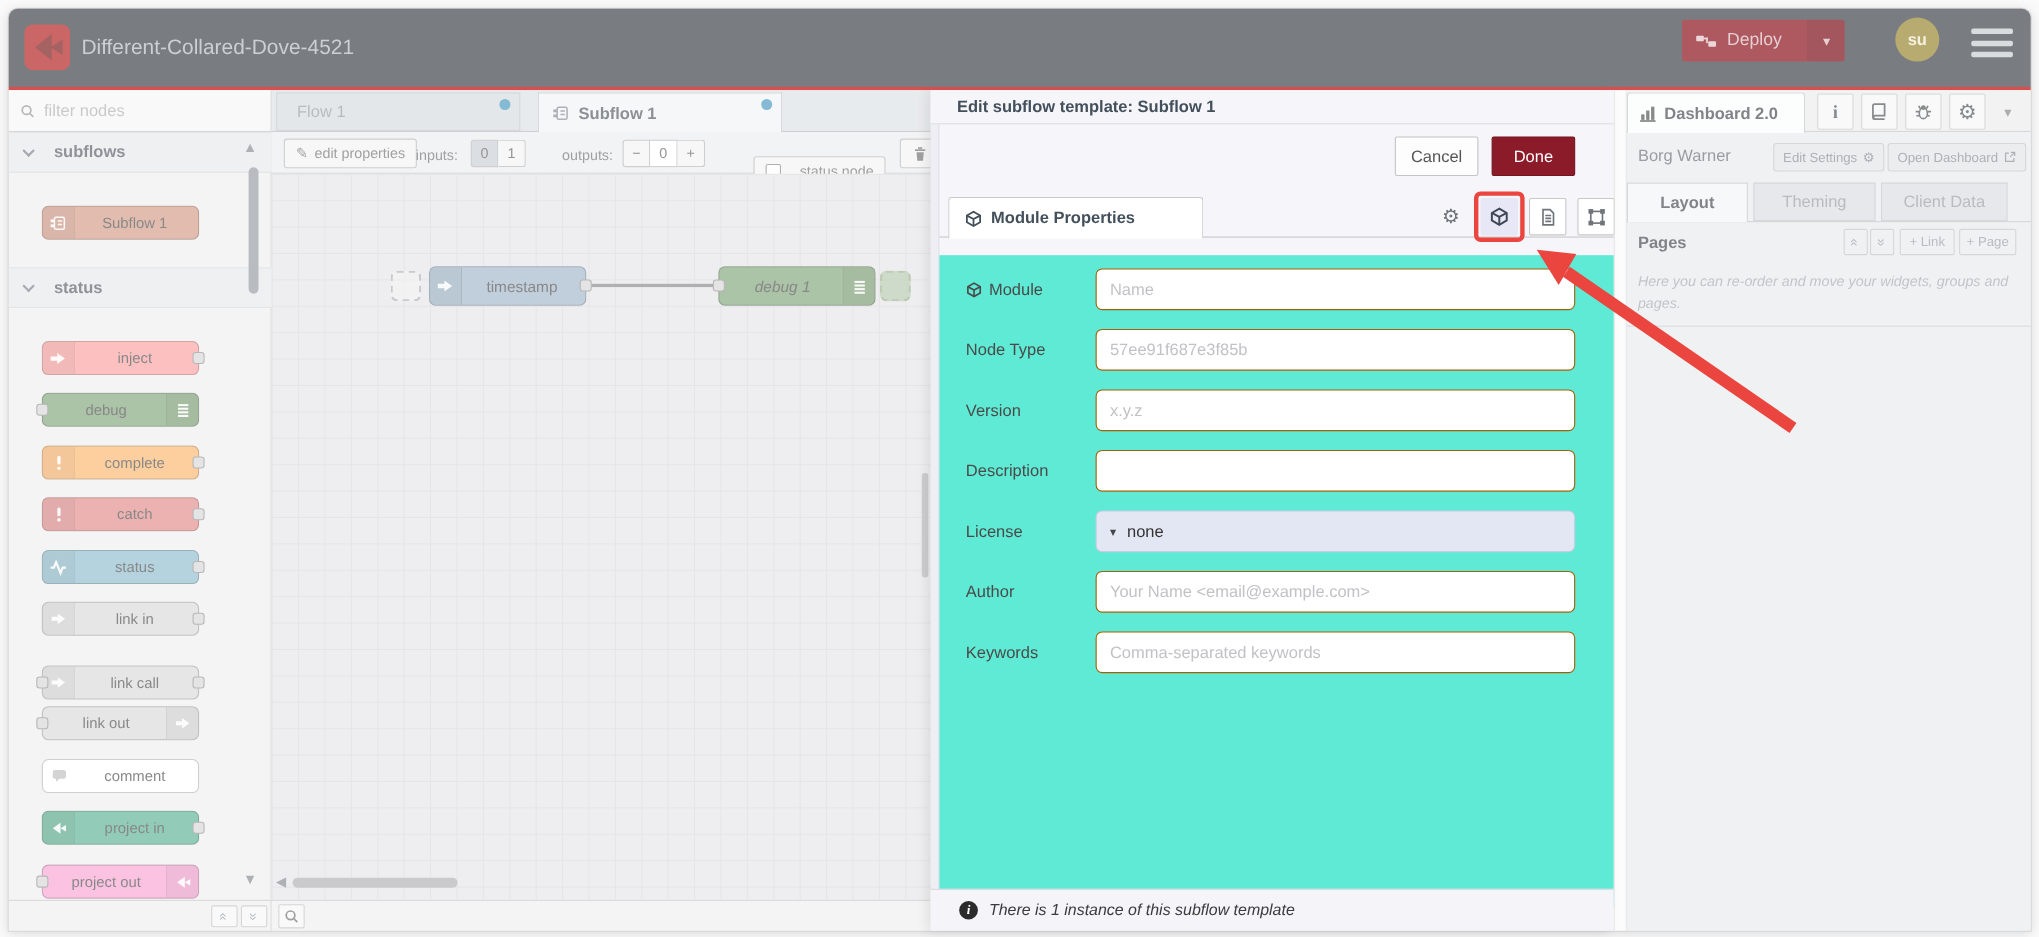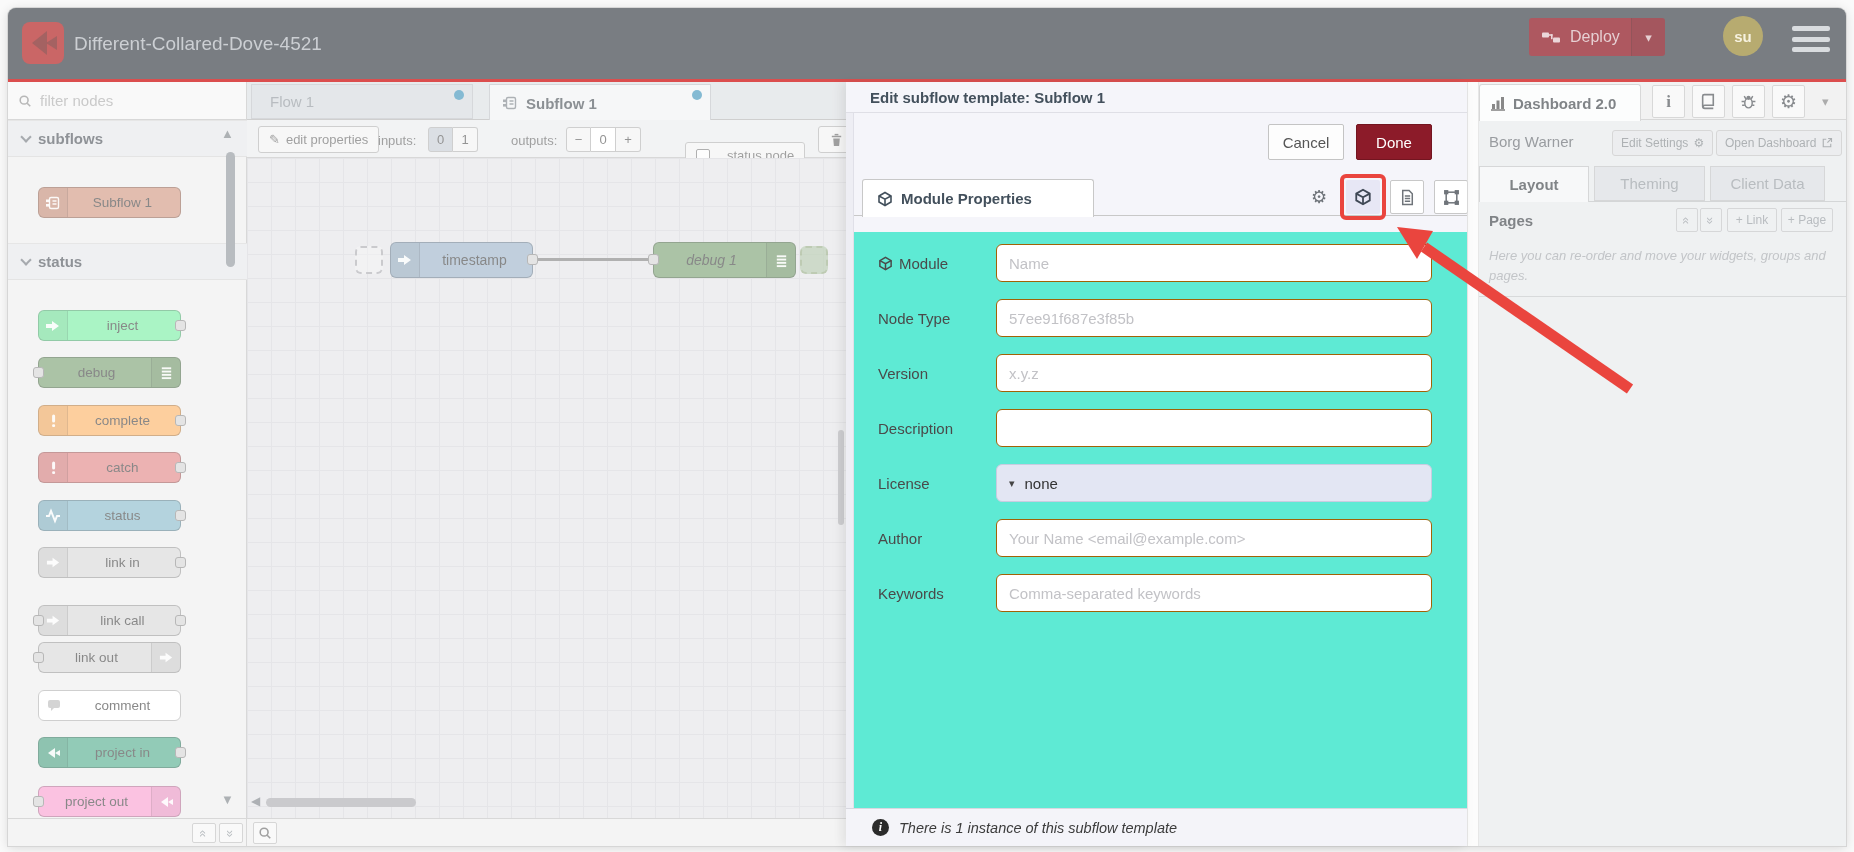--- a/index.html
+++ b/index.html
@@ -9,37 +9,37 @@
   .flex { display:flex; align-items:center; }
 
   
   .window-frame { left:8px; top:8px; width:1838px; height:838px; border-radius:8px 8px 0 0;
     box-shadow:0 0 0 1px #d6d6d6, 0 2px 12px rgba(0,0,0,.14); background:#f0f0f0; }
 
   
   .hdr { left:8px; top:8px; width:1838px; height:71px; background:#3f464d; border-radius:8px 8px 0 0; }
   .hdr-title { left:66px; top:0; height:71px; color:#b6bac0; font-size:19px; display:flex; align-items:center; }
   .redline { left:8px; top:79px; width:1838px; height:3px; background:#cc0202; }
-  .deploy { left:1529px; top:18px; width:136px; height:38px; background:#8C101C; border-radius:3px; color:#dcbcc0; }
+  .deploy { left:1529px; top:18px; width:148px; height:38px; background:#8C101C; border-radius:3px; color:#dcbcc0; }
   .deploy-ico { margin-left:12px; color:#e3c6ca; }
   .deploy-label { font-size:16px; margin-left:9px; }
   .deploy-caret { position:absolute; right:0; top:0; width:34px; height:38px; background:rgba(0,0,0,.10);
     border-left:1px solid rgba(0,0,0,.2); color:#dcbcc0; font-size:13px; display:flex; align-items:center; justify-content:center; border-radius:0 3px 3px 0; }
   .avatar { left:1723px; top:16px; width:40px; height:40px; border-radius:50%; background:#998733; color:#f3ecd2;
     font-weight:bold; font-size:15px; display:flex; align-items:center; justify-content:center; }
   .burger { left:1792px; top:26px; width:38px; height:26px; display:flex; flex-direction:column; justify-content:space-between; }
   .burger i { display:block; height:5px; background:#c9cdd2; border-radius:2px; }
 
   
   .palette { left:8px; top:82px; width:239px; height:736px; background:#f0f0f0; border-right:1px solid #c8c8c8; }
   .psearch { left:8px; top:82px; width:239px; height:38px; background:#f7f7f7; border-bottom:1px solid #c8c8c8; border-right:1px solid #c8c8c8; }
   .psearch input { border:none; background:transparent; outline:none; font-size:15px; color:#555; width:190px; margin-left:8px; font-family:inherit; }
   .psearch input::placeholder { color:#b3b3b3; }
   .psec { width:239px; height:37px; background:#e8eaed; border-bottom:1px solid #d8d8d8; border-top:1px solid #dcdcdc; }
-  .psec .lbl { font-weight:bold; font-size:15px; color:#5f646a; margin-left:8px; }
+  .psec .lbl { font-weight:bold; font-size:15px; color:#5f646a; margin-left:19px; }
   .chev { width:8px; height:8px; border-right:2px solid #81868c; border-bottom:2px solid #81868c; transform:rotate(45deg); margin-left:14px; margin-top:-4px; }
   .pnode { width:143px; height:31px; border:1px solid rgba(0,0,0,.25); border-radius:6px; position:absolute; }
   .pnode-label { position:absolute; left:30px; right:4px; top:0; bottom:0; display:flex; align-items:center; justify-content:center; font-size:13.5px; color:#555; }
   .pnode.icon-right .pnode-label { left:4px; right:30px; }
   .pnode-icon { position:absolute; top:0; bottom:0; width:29px; background:rgba(0,0,0,.06); border-right:1px solid rgba(0,0,0,.12);
     display:flex; align-items:center; justify-content:center; color:rgba(255,255,255,.92); }
   .pnode-icon.left { left:0; border-radius:5px 0 0 5px; }
   .pnode-icon.right { right:0; left:auto; border-right:none; border-left:1px solid rgba(0,0,0,.12); border-radius:0 5px 5px 0; }
   .pnode-icon.plain { background:transparent; border:none; color:#c2c2c2; }
   .port { position:absolute; width:11px; height:11px; background:#d9d9d9; border:1px solid #999; border-radius:3px; top:9px; }
@@ -293,21 +293,21 @@
           <use href="#i-subflow"></use>
         </svg>
       </span>
     <span class="pnode-label">Subflow 1</span>
   </div>
   <div class="abs psec flex" style="left:8px;top:243px">
     <span class="chev"></span>
     <span class="lbl">status</span>
   </div>
 
-  <div class="pnode" style="left: 38px; top: 310px; background-color: #86efac;">
+  <div class="pnode" style="left: 38px; top: 310px; background-color: #fca5a5;">
     <span class="pnode-icon left">
         <svg class="ico" width="16" height="16">
           <use href="#i-arrow"></use>
         </svg>
       </span>
     <span class="pnode-label">inject</span>
     <span class="port pr"></span>
   </div>
   <div class="pnode icon-right" style="left: 38px; top: 357px; background-color: rgb(135, 169, 128);">
     <span class="pnode-icon right">

